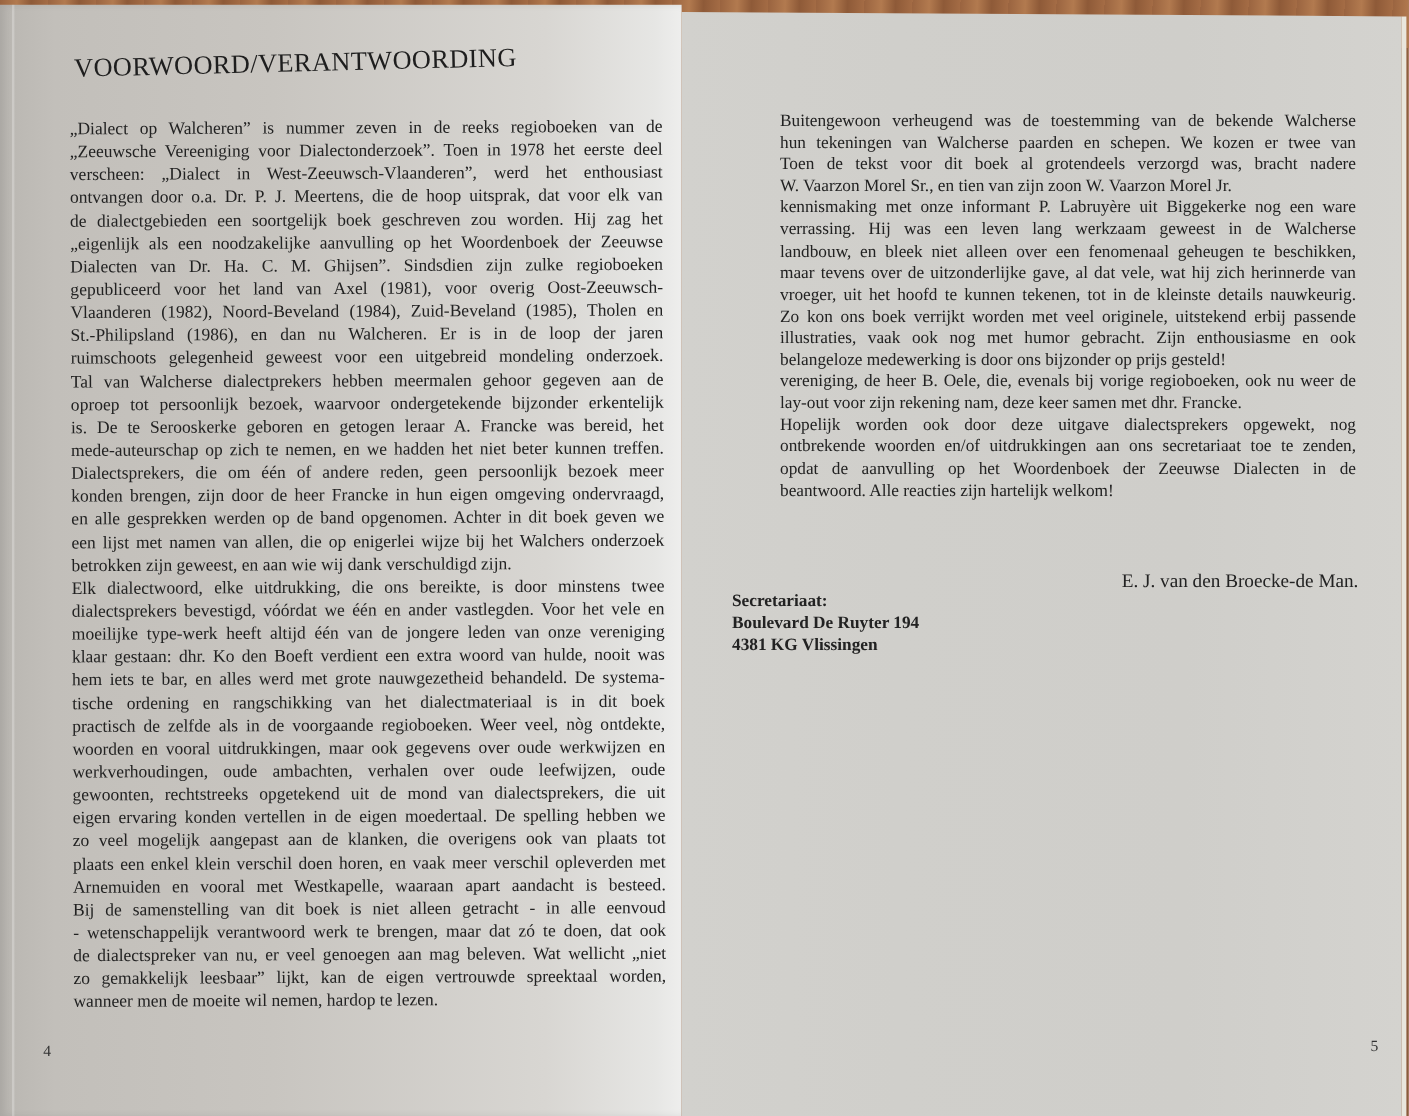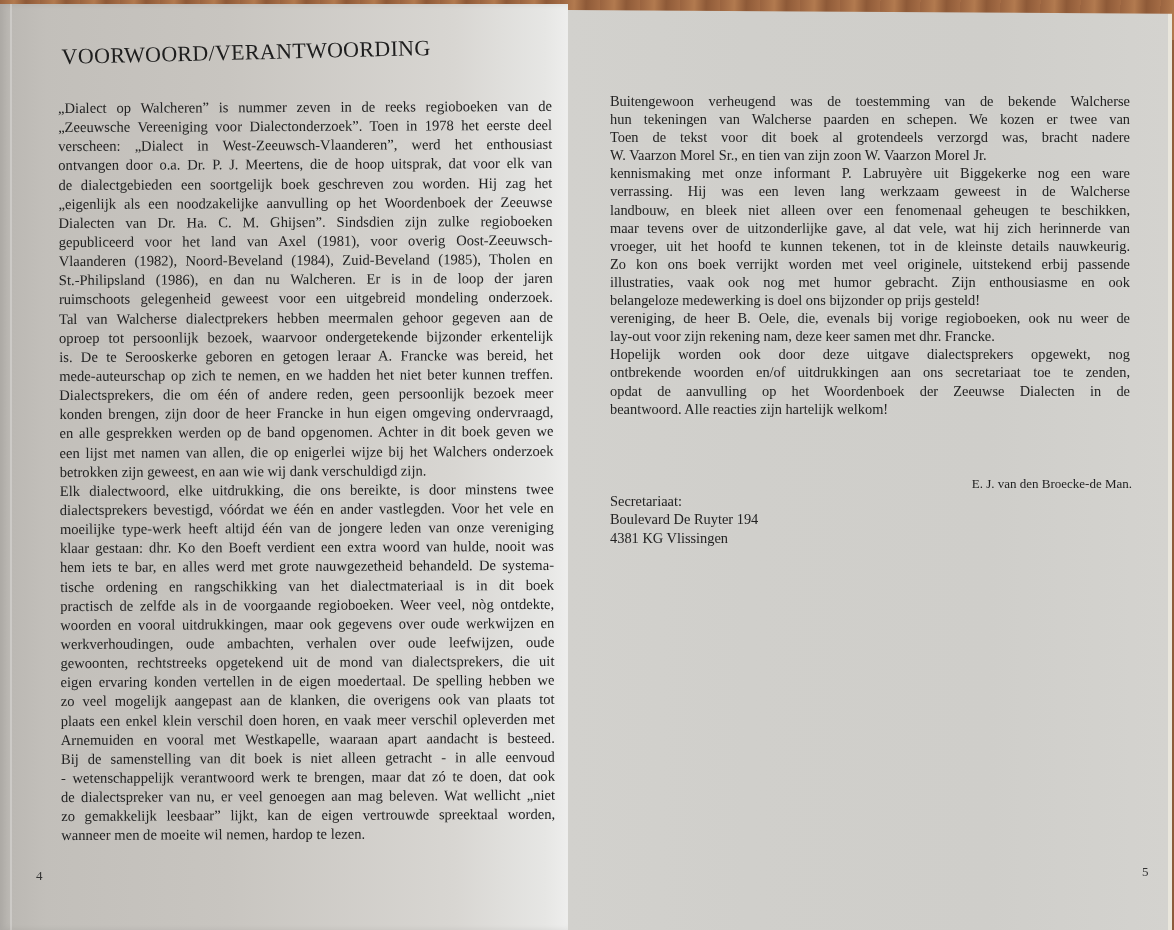--- a/index.html
+++ b/index.html
@@ -47,31 +47,32 @@
       height: 19.15px; overflow: visible;
     }
     .left-text .line.last { text-align-last: left; }
     .right-text {
       position: absolute; left: 610px; top: 92px; width: 520px;
       font-size: 14.4px; line-height: 18.1px; color: #222;
     }
     .right-text .line {
       white-space: nowrap; display: block; text-align: justify; text-align-last: justify;
       height: 18.1px;
+      margin-left: 40px;
     }
     .right-text .line.last { text-align-last: left; }
     .signature {
       position: absolute; left: 610px; top: 476px; width: 522px; text-align: right;
-      font-size: 13px; color: #222;
+      font-size: 16px; color: #222;
     }
     .address {
       position: absolute; left: 610px; top: 492px;
       font-size: 14.4px; line-height: 18.3px; color: #222;
     }
-    .address div { white-space: nowrap; }
+    .address div { white-space: nowrap; font-weight: bold; }
     .page-num-left {
       position: absolute; left: 36px; top: 864px; font-size: 13px; color: #333;
     }
     .page-num-right {
       position: absolute; left: 1142px; top: 864px; font-size: 13px; color: #333;
     }
   </style>
 </head>
 <body>
 
@@ -130,21 +131,21 @@
   <span class="line">hun tekeningen van Walcherse paarden en schepen. We kozen er twee van</span>
   <span class="line">Toen de tekst voor dit boek al grotendeels verzorgd was, bracht nadere</span>
   <span class="line last">W. Vaarzon Morel Sr., en tien van zijn zoon W. Vaarzon Morel Jr.</span>
   <span class="line">kennismaking met onze informant P. Labruyère uit Biggekerke nog een ware</span>
   <span class="line">verrassing. Hij was een leven lang werkzaam geweest in de Walcherse</span>
   <span class="line">landbouw, en bleek niet alleen over een fenomenaal geheugen te beschikken,</span>
   <span class="line">maar tevens over de uitzonderlijke gave, al dat vele, wat hij zich herinnerde van</span>
   <span class="line">vroeger, uit het hoofd te kunnen tekenen, tot in de kleinste details nauwkeurig.</span>
   <span class="line">Zo kon ons boek verrijkt worden met veel originele, uitstekend erbij passende</span>
   <span class="line">illustraties, vaak ook nog met humor gebracht. Zijn enthousiasme en ook</span>
-  <span class="line last">belangeloze medewerking is doel ons bijzonder op prijs gesteld!</span>
+  <span class="line last">belangeloze medewerking is door ons bijzonder op prijs gesteld!</span>
   <span class="line">vereniging, de heer B. Oele, die, evenals bij vorige regioboeken, ook nu weer de</span>
   <span class="line last">lay-out voor zijn rekening nam, deze keer samen met dhr. Francke.</span>
   <span class="line">Hopelijk worden ook door deze uitgave dialectsprekers opgewekt, nog</span>
   <span class="line">ontbrekende woorden en/of uitdrukkingen aan ons secretariaat toe te zenden,</span>
   <span class="line">opdat de aanvulling op het Woordenboek der Zeeuwse Dialecten in de</span>
   <span class="line last">beantwoord. Alle reacties zijn hartelijk welkom!</span>
 </div>
 
 <div class="signature">E. J. van den Broecke-de Man.</div>
 

